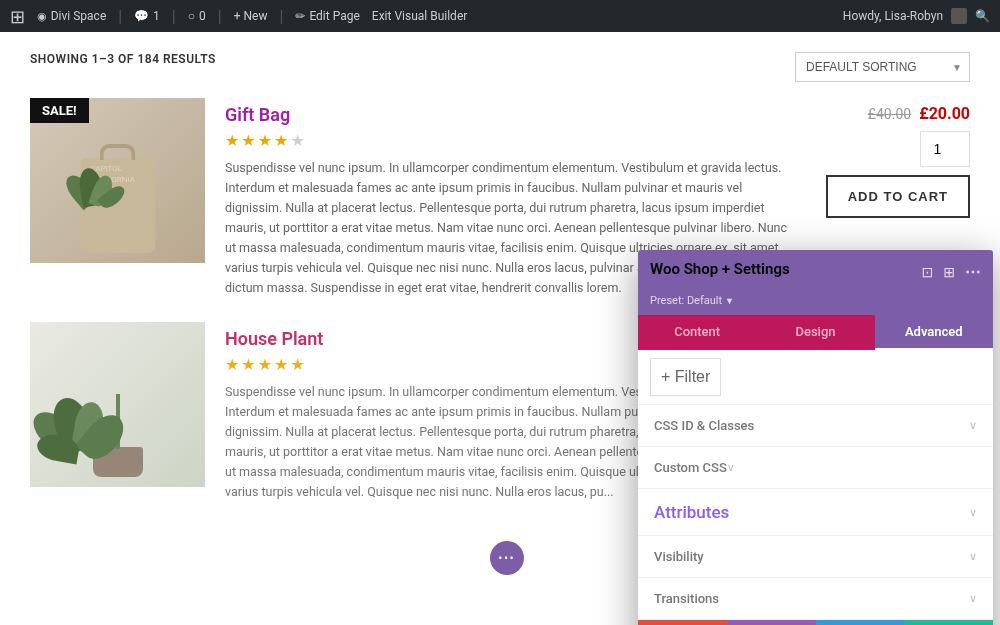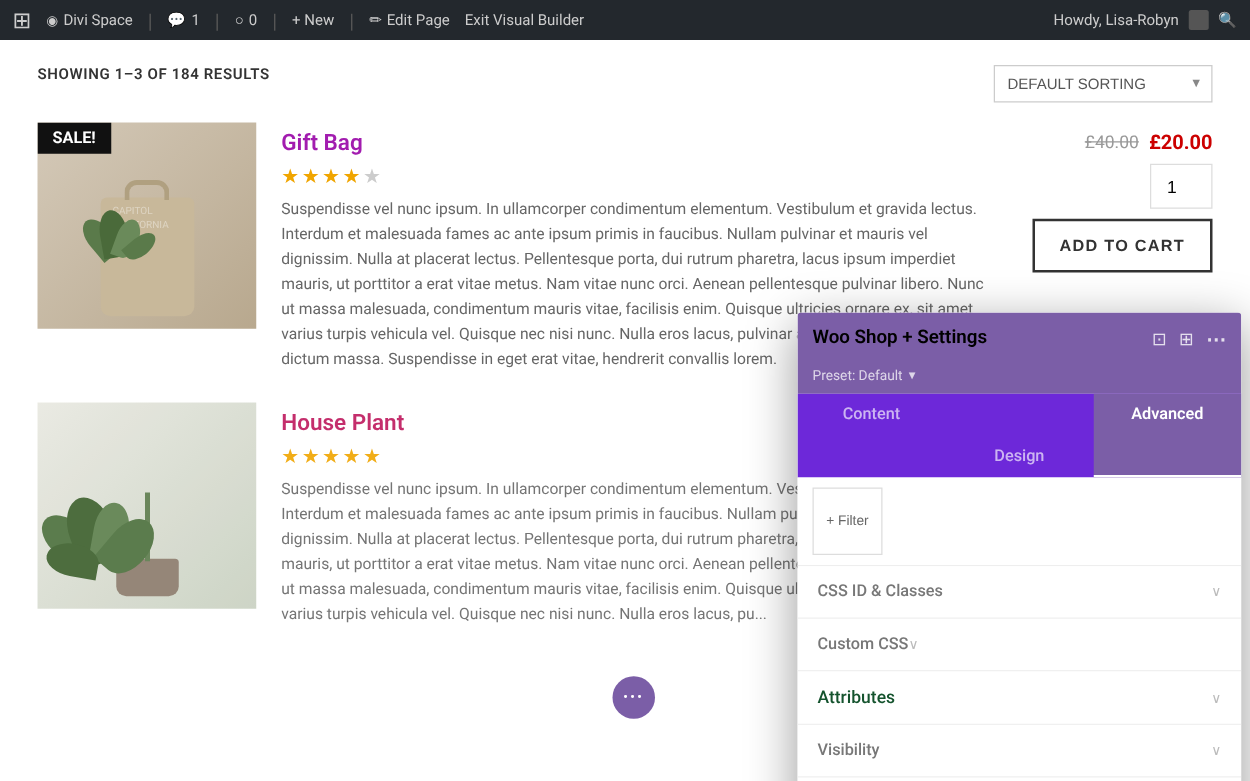--- a/index.html
+++ b/index.html
@@ -184,55 +184,55 @@
           </div>
         </div>
         <div style="display:flex;gap:10px;align-items:center;margin-top:2px;">
           <span style="color:rgba(255,255,255,0.8);cursor:pointer;font-size:14px;">⊡</span>
           <span style="color:rgba(255,255,255,0.8);cursor:pointer;font-size:14px;">⊞</span>
           <span style="color:rgba(255,255,255,0.8);cursor:pointer;font-size:16px;font-weight:700;">⋯</span>
         </div>
       </div>
     </div>
 
-    <div style="display:flex;background:#6d28d9;">
+    <div style="display:flex;background:#be185d;">
       <div style="flex:1;text-align:center;padding:9px 0;color:rgba(255,255,255,0.65);font-size:13px;cursor:pointer;font-weight:500;">
         <span>Content</span>
       </div>
-      <div style="flex:1;text-align:center;padding:9px 0;color:rgba(255,255,255,0.65);font-size:13px;cursor:pointer;font-weight:500;margin-top:34px;">
+      <div style="flex:1;text-align:center;padding:9px 0;color:rgba(255,255,255,0.65);font-size:13px;cursor:pointer;font-weight:500;">
         <span>Design</span>
       </div>
       <div style="flex:1;text-align:center;padding:9px 0;color:#fff;font-size:13px;cursor:pointer;font-weight:600;background:#7b5ea7;border-bottom:2px solid #fff;">
         <span>Advanced</span>
       </div>
     </div>
 
     <div style="display:flex;align-items:center;padding:8px 12px;border-bottom:1px solid #eee;gap:8px;background:#fff;">
-      <button style="background:#fff;border:1px solid #ddd;color:#666;font-size:11px;padding:20px 10px;cursor:pointer;">+ Filter</button>
+      <button style="background:#fff;border:1px solid #ddd;color:#666;font-size:16px;padding:9px 10px;cursor:pointer;">+ Filter</button>
     </div>
 
     <div style="background:#fff;">
 
       <div style="border-bottom:1px solid #f0f0f0;">
         <div style="display:flex;justify-content:space-between;align-items:center;padding:13px 16px;cursor:pointer;">
           <span style="font-size:13px;color:#777;font-weight:500;">CSS ID &amp; Classes</span>
           <span style="color:#bbb;font-size:11px;">∨</span>
         </div>
       </div>
 
       <div style="border-bottom:1px solid #f0f0f0;">
         <div style="display:flex;justify-content:flex-start;align-items:center;padding:13px 16px;cursor:pointer;">
           <span style="font-size:13px;color:#777;font-weight:500;">Custom CSS</span>
           <span style="color:#bbb;font-size:11px;">∨</span>
         </div>
       </div>
 
       <div style="border-bottom:1px solid #f0f0f0;">
         <div style="display:flex;justify-content:space-between;align-items:center;padding:13px 16px;cursor:pointer;">
-          <span style="font-size:14px;color:#14532d;font-weight:500;">Attributes</span>
+          <span style="font-size:17px;color:#8b5cf6;font-weight:500;">Attributes</span>
           <span style="color:#bbb;font-size:11px;">∨</span>
         </div>
       </div>
 
       <div style="border-bottom:1px solid #f0f0f0;">
         <div style="display:flex;justify-content:space-between;align-items:center;padding:13px 16px;cursor:pointer;">
           <span style="font-size:13px;color:#777;font-weight:500;">Visibility</span>
           <span style="color:#bbb;font-size:11px;">∨</span>
         </div>
       </div>

